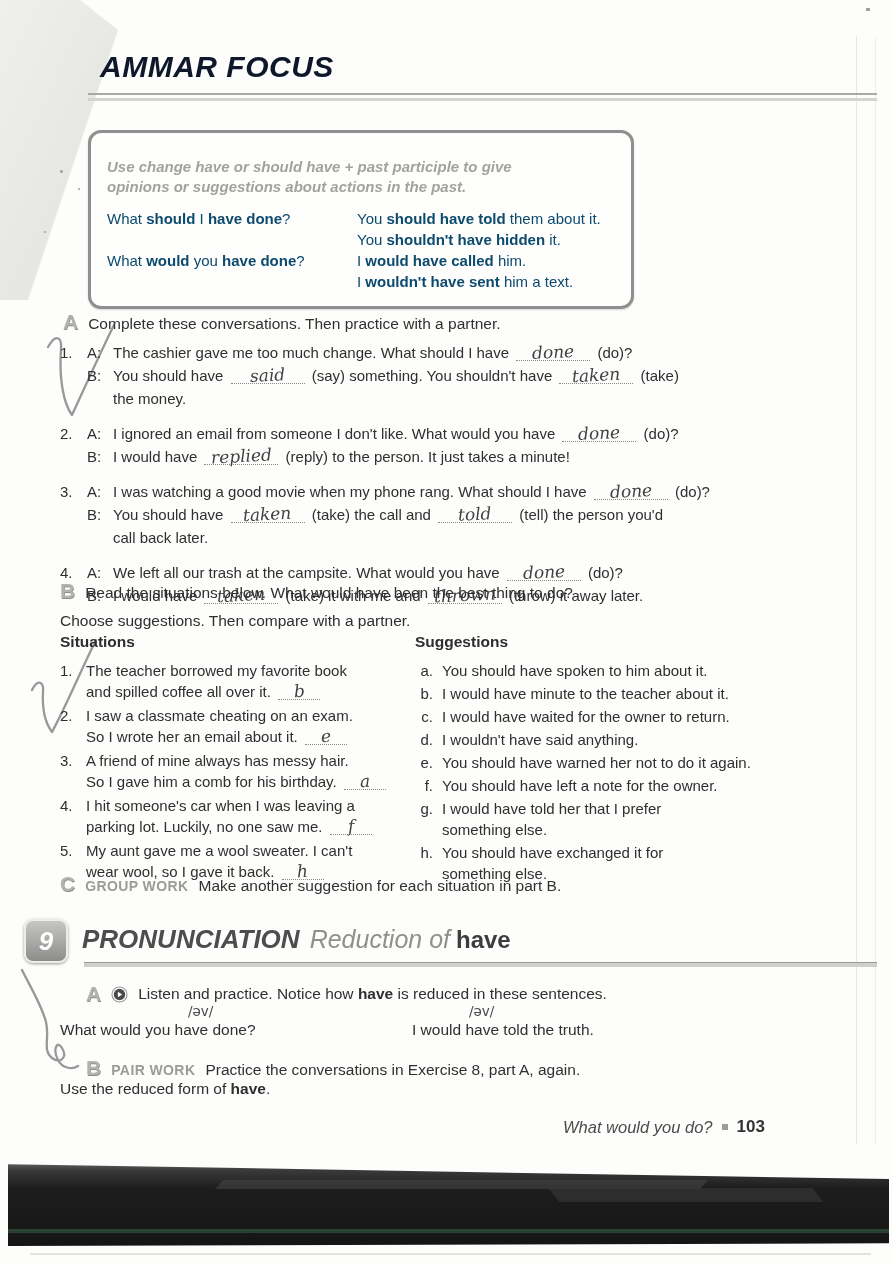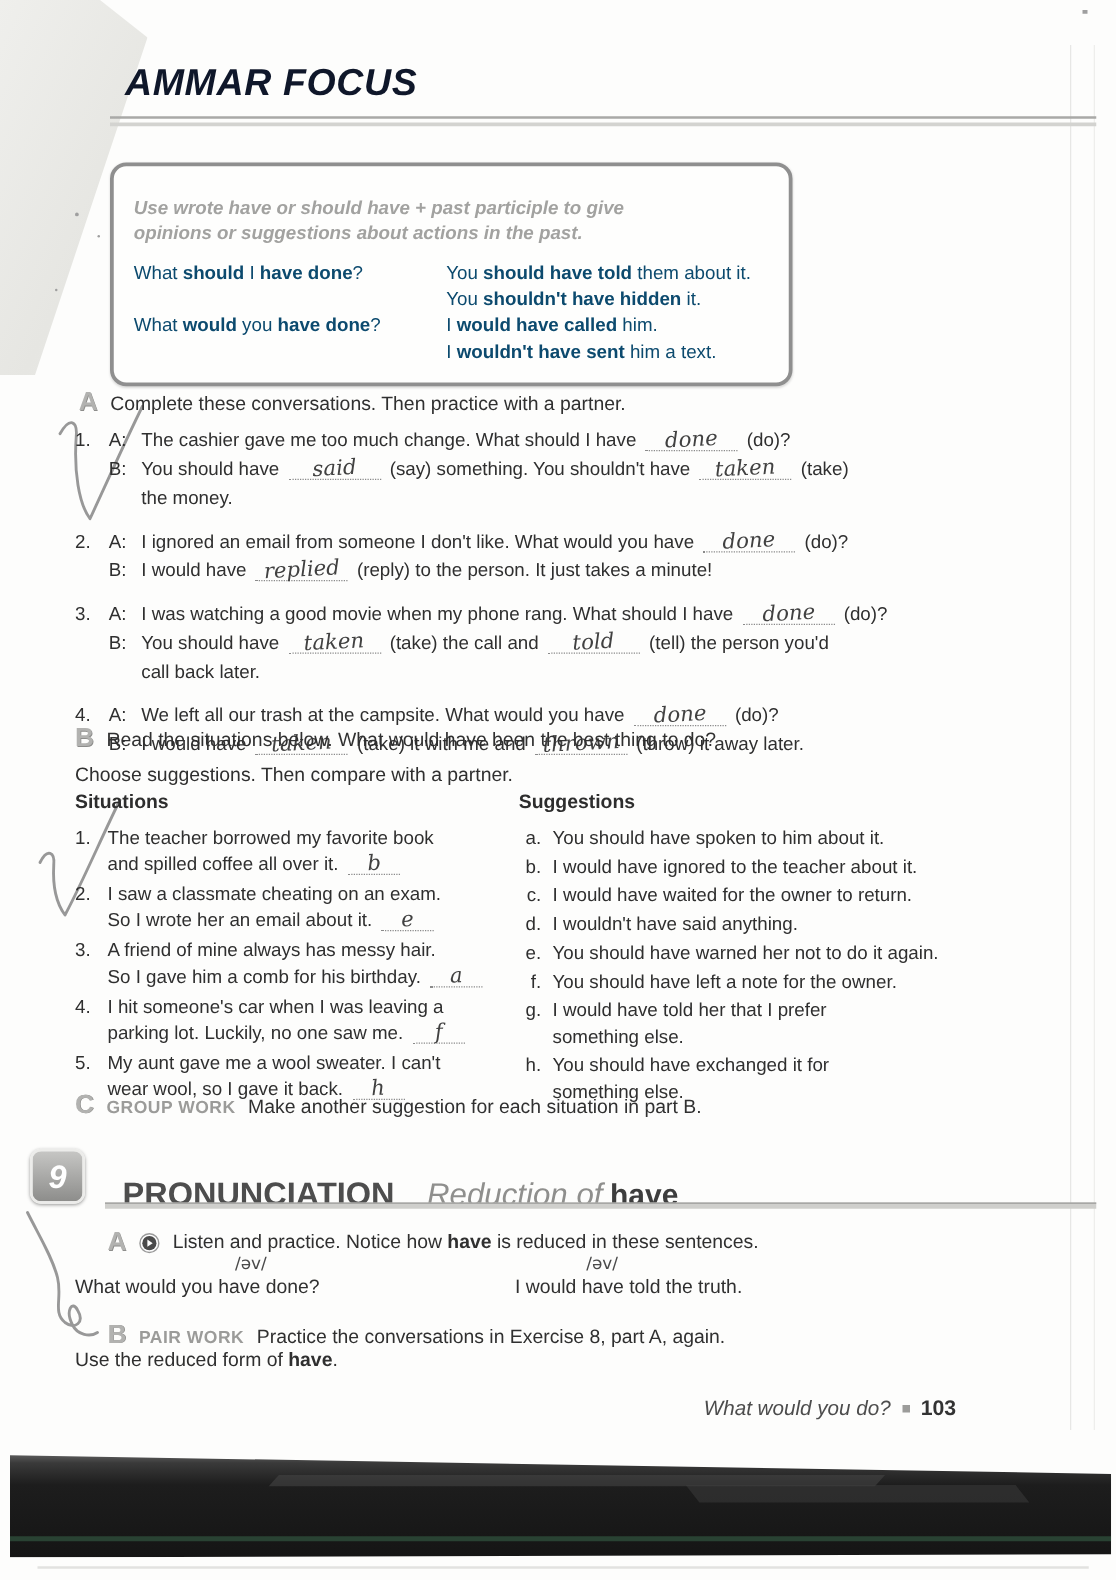--- a/index.html
+++ b/index.html
@@ -82,21 +82,21 @@
   .sug-lines{flex:1;}
   .sug-line{font-size:15px;line-height:21px;white-space:nowrap;}
   
   .ex-c{position:absolute;left:60px;top:872px;display:flex;gap:10px;align-items:baseline;}
   
   .sec-badge{position:absolute;left:24px;top:919px;width:40px;height:40px;border-radius:9px;
     background:linear-gradient(180deg,#c6c6c4,#8d8d8b);border:2px solid #ececea;
     box-shadow:0 1px 3px rgba(0,0,0,.4);display:flex;align-items:center;justify-content:center;
     color:#fff;font-size:26px;font-weight:bold;font-style:italic;}
   .sec-title-row{position:absolute;left:82px;top:924px;display:flex;align-items:baseline;gap:10px;white-space:nowrap;}
-  .sec-title{font-size:26px;font-weight:bold;color:#4d4d4d;margin:16px;}
+  .sec-title{font-size:26px;font-weight:bold;font-style:italic;color:#4d4d4d;margin:0;}
   .sec-sub-i{font-size:25px;font-style:italic;color:#8f8f8d;}
   .sec-sub-b{font-size:24px;font-weight:bold;color:#3d3d3d;margin-left:-4px;}
   .sec-rule{position:absolute;left:84px;right:16px;top:962px;height:4px;background:#cfcfcc;border-top:1px solid #9a9a98;}
   
   .pron-a-head{position:absolute;left:86px;top:982px;display:flex;gap:10px;align-items:center;}
   .pron-examples{position:absolute;left:60px;top:1003px;display:flex;width:760px;}
   .pron-ex{width:352px;flex:none;}
   .pron-phon{font-family:"DejaVu Sans",sans-serif;font-size:13.5px;color:#4a4a4a;line-height:17px;}
   .pron-sentence{font-size:15.5px;color:#303030;line-height:19px;white-space:nowrap;}
   .pron-b-head{position:absolute;left:86px;top:1056px;display:flex;gap:10px;align-items:baseline;}
@@ -131,21 +131,21 @@
     <path d="M10 8 C 20 28, 30 44, 34 60 C 38 76, 30 88, 40 96 C 48 102, 56 96, 50 86 C 46 78, 40 86, 46 98 C 50 106, 60 108, 66 104"></path>
   </svg>
 
   <h1 class="page-title">AMMAR FOCUS</h1>
   <div class="header-rule1"></div>
   <div class="header-rule2"></div>
 
   <div class="gbox">
     <div class="gbox-inner">
       <div class="gintro">
-        <div>Use wrote have or should have + past participle to give</div>
+        <div>Use change have or should have + past participle to give</div>
         <div>opinions or suggestions about actions in the past.</div>
       </div>
       <div class="gcols">
         <div class="gcol-left">
           <div class="gline"><span>What </span><span class="seg-b">should</span><span> I </span><span class="seg-b">have done</span><span>?</span></div>
           <div class="gline gap"><span>What </span><span class="seg-b">would</span><span> you </span><span class="seg-b">have done</span><span>?</span></div>
         </div>
         <div class="gcol-right">
           <div class="gline"><span>You </span><span class="seg-b">should have told</span><span> them about it.</span></div>
           <div class="gline"><span>You </span><span class="seg-b">shouldn't have hidden</span><span> it.</span></div>
@@ -276,21 +276,21 @@
       <div class="col-header">Suggestions</div>
       <div class="sug-item">
         <span class="sug-letter">a.</span>
         <div class="sug-lines">
             <div class="sug-line">You should have spoken to him about it.</div>
           </div>
       </div>
       <div class="sug-item">
         <span class="sug-letter">b.</span>
         <div class="sug-lines">
-            <div class="sug-line">I would have ignored to the teacher about it.</div>
+            <div class="sug-line">I would have minute to the teacher about it.</div>
           </div>
       </div>
       <div class="sug-item">
         <span class="sug-letter">c.</span>
         <div class="sug-lines">
             <div class="sug-line">I would have waited for the owner to return.</div>
           </div>
       </div>
       <div class="sug-item">
         <span class="sug-letter">d.</span>

